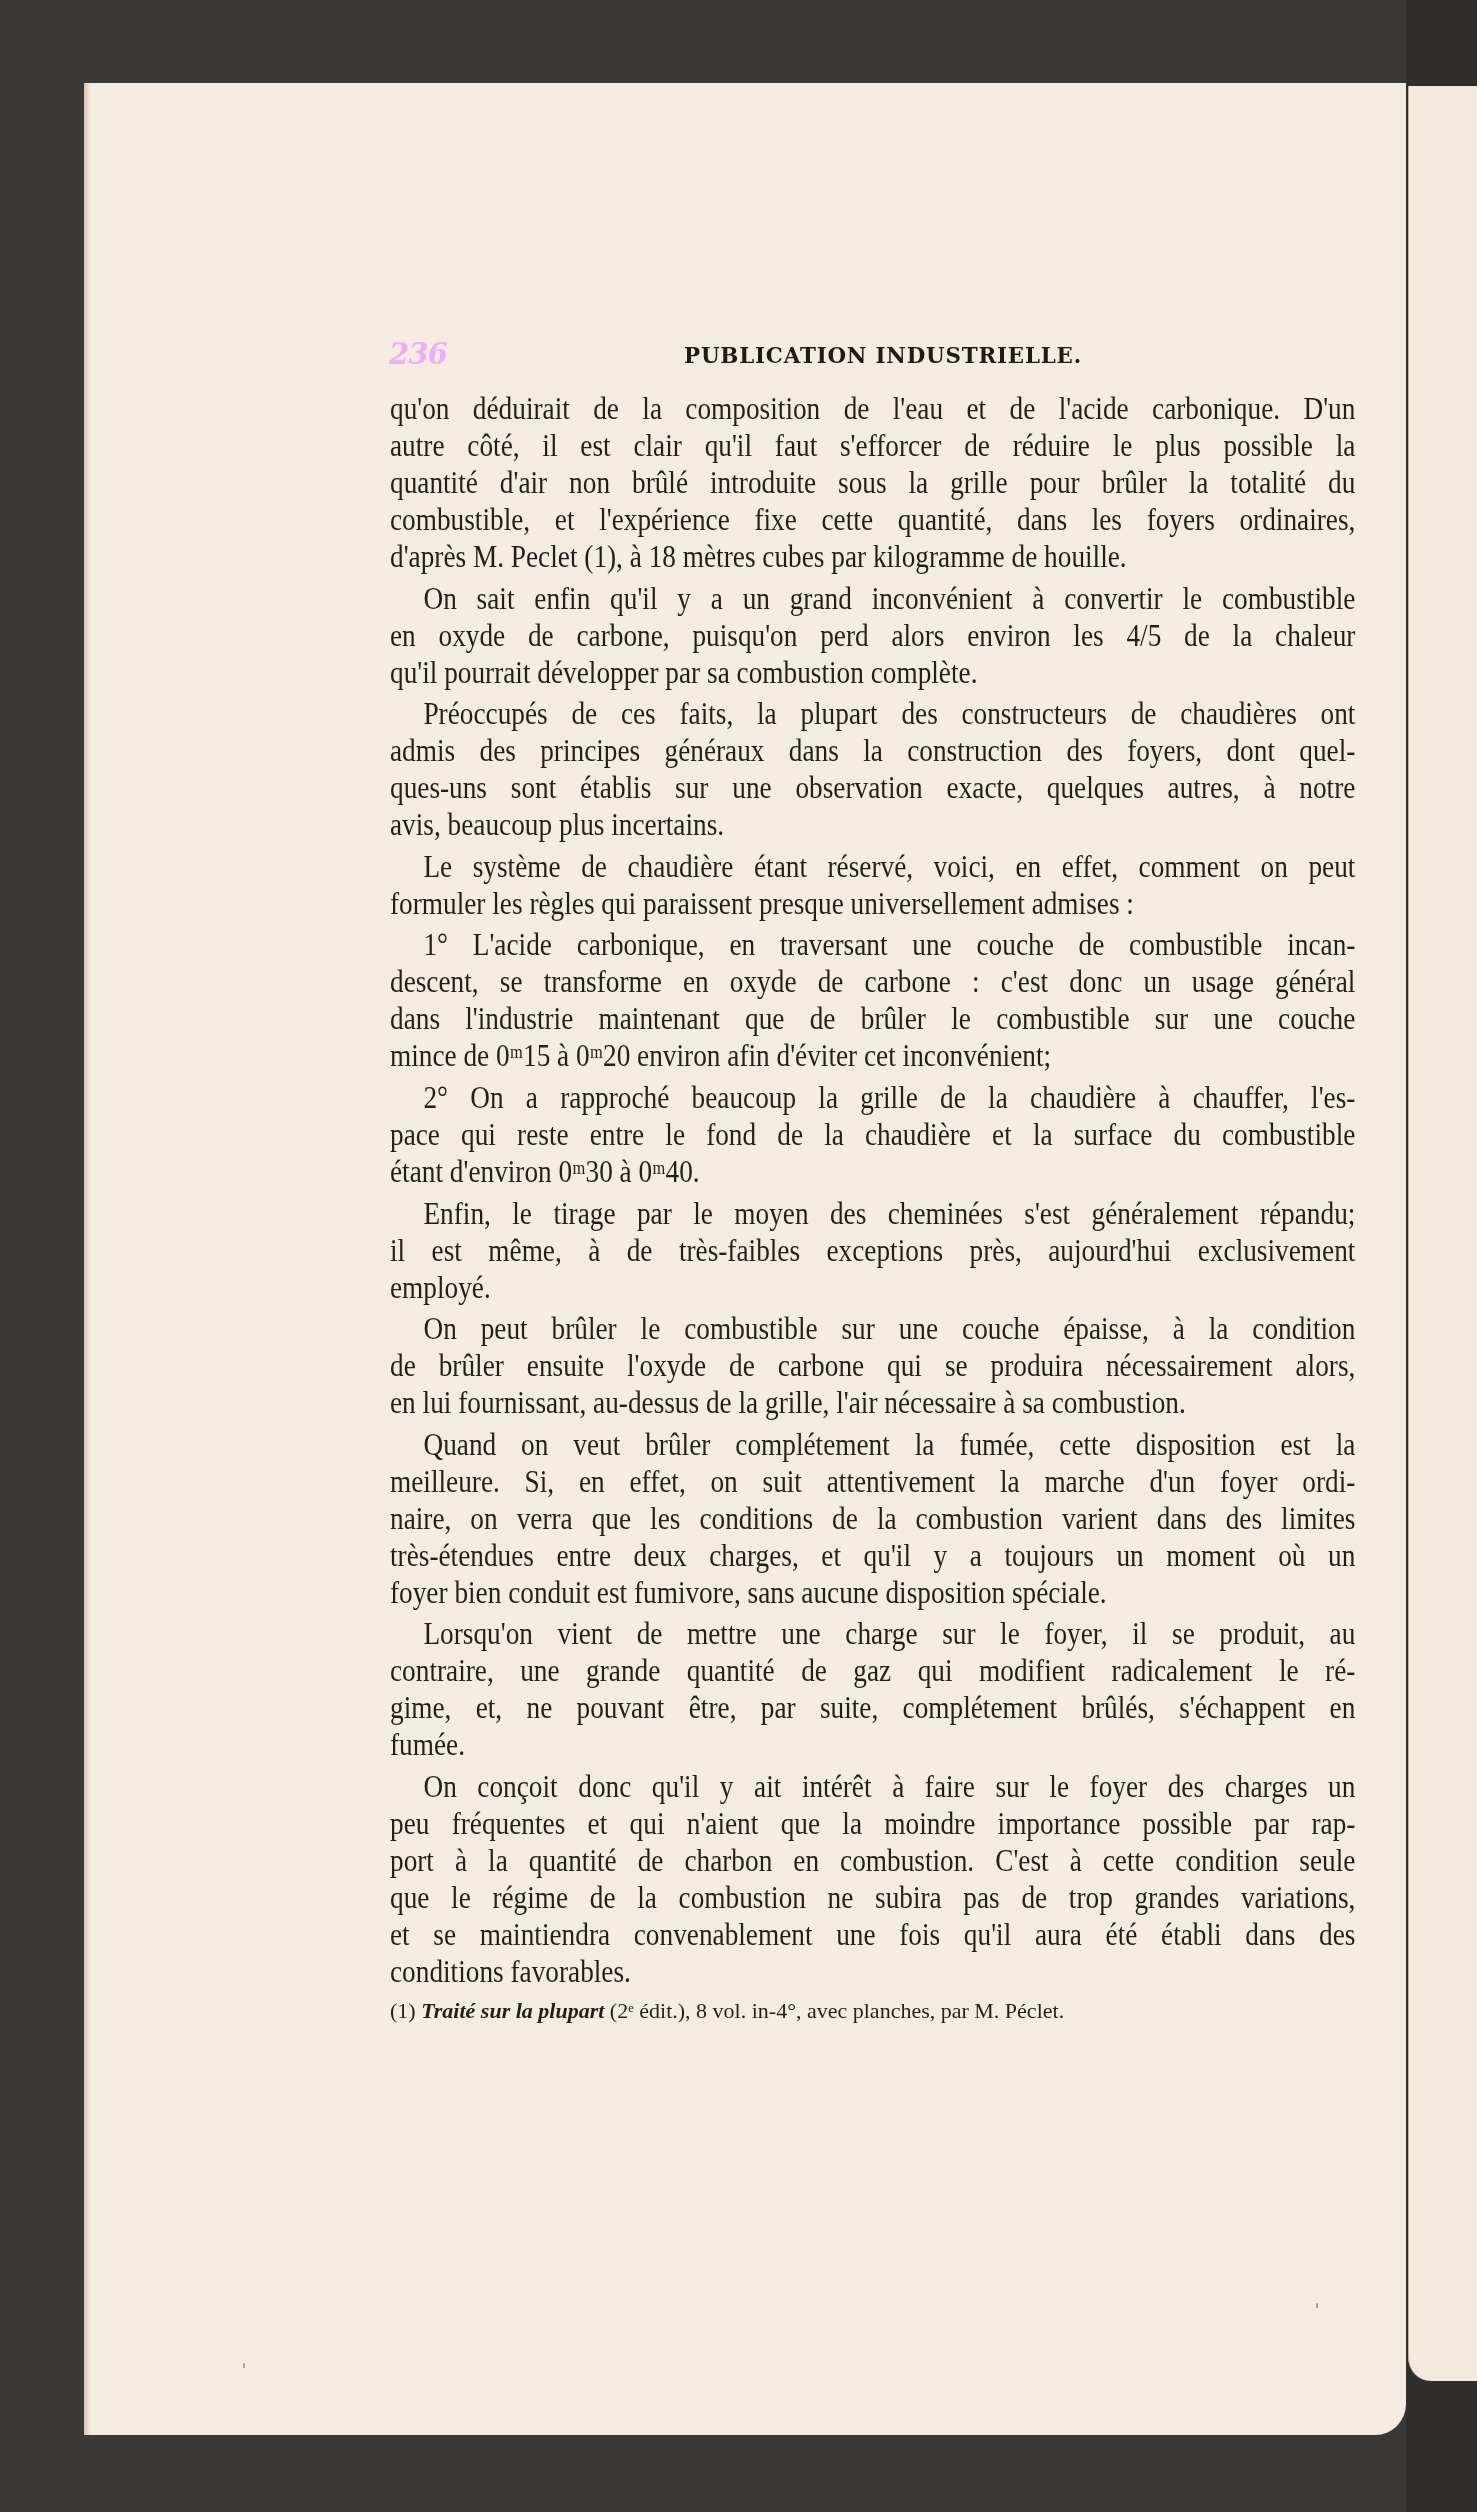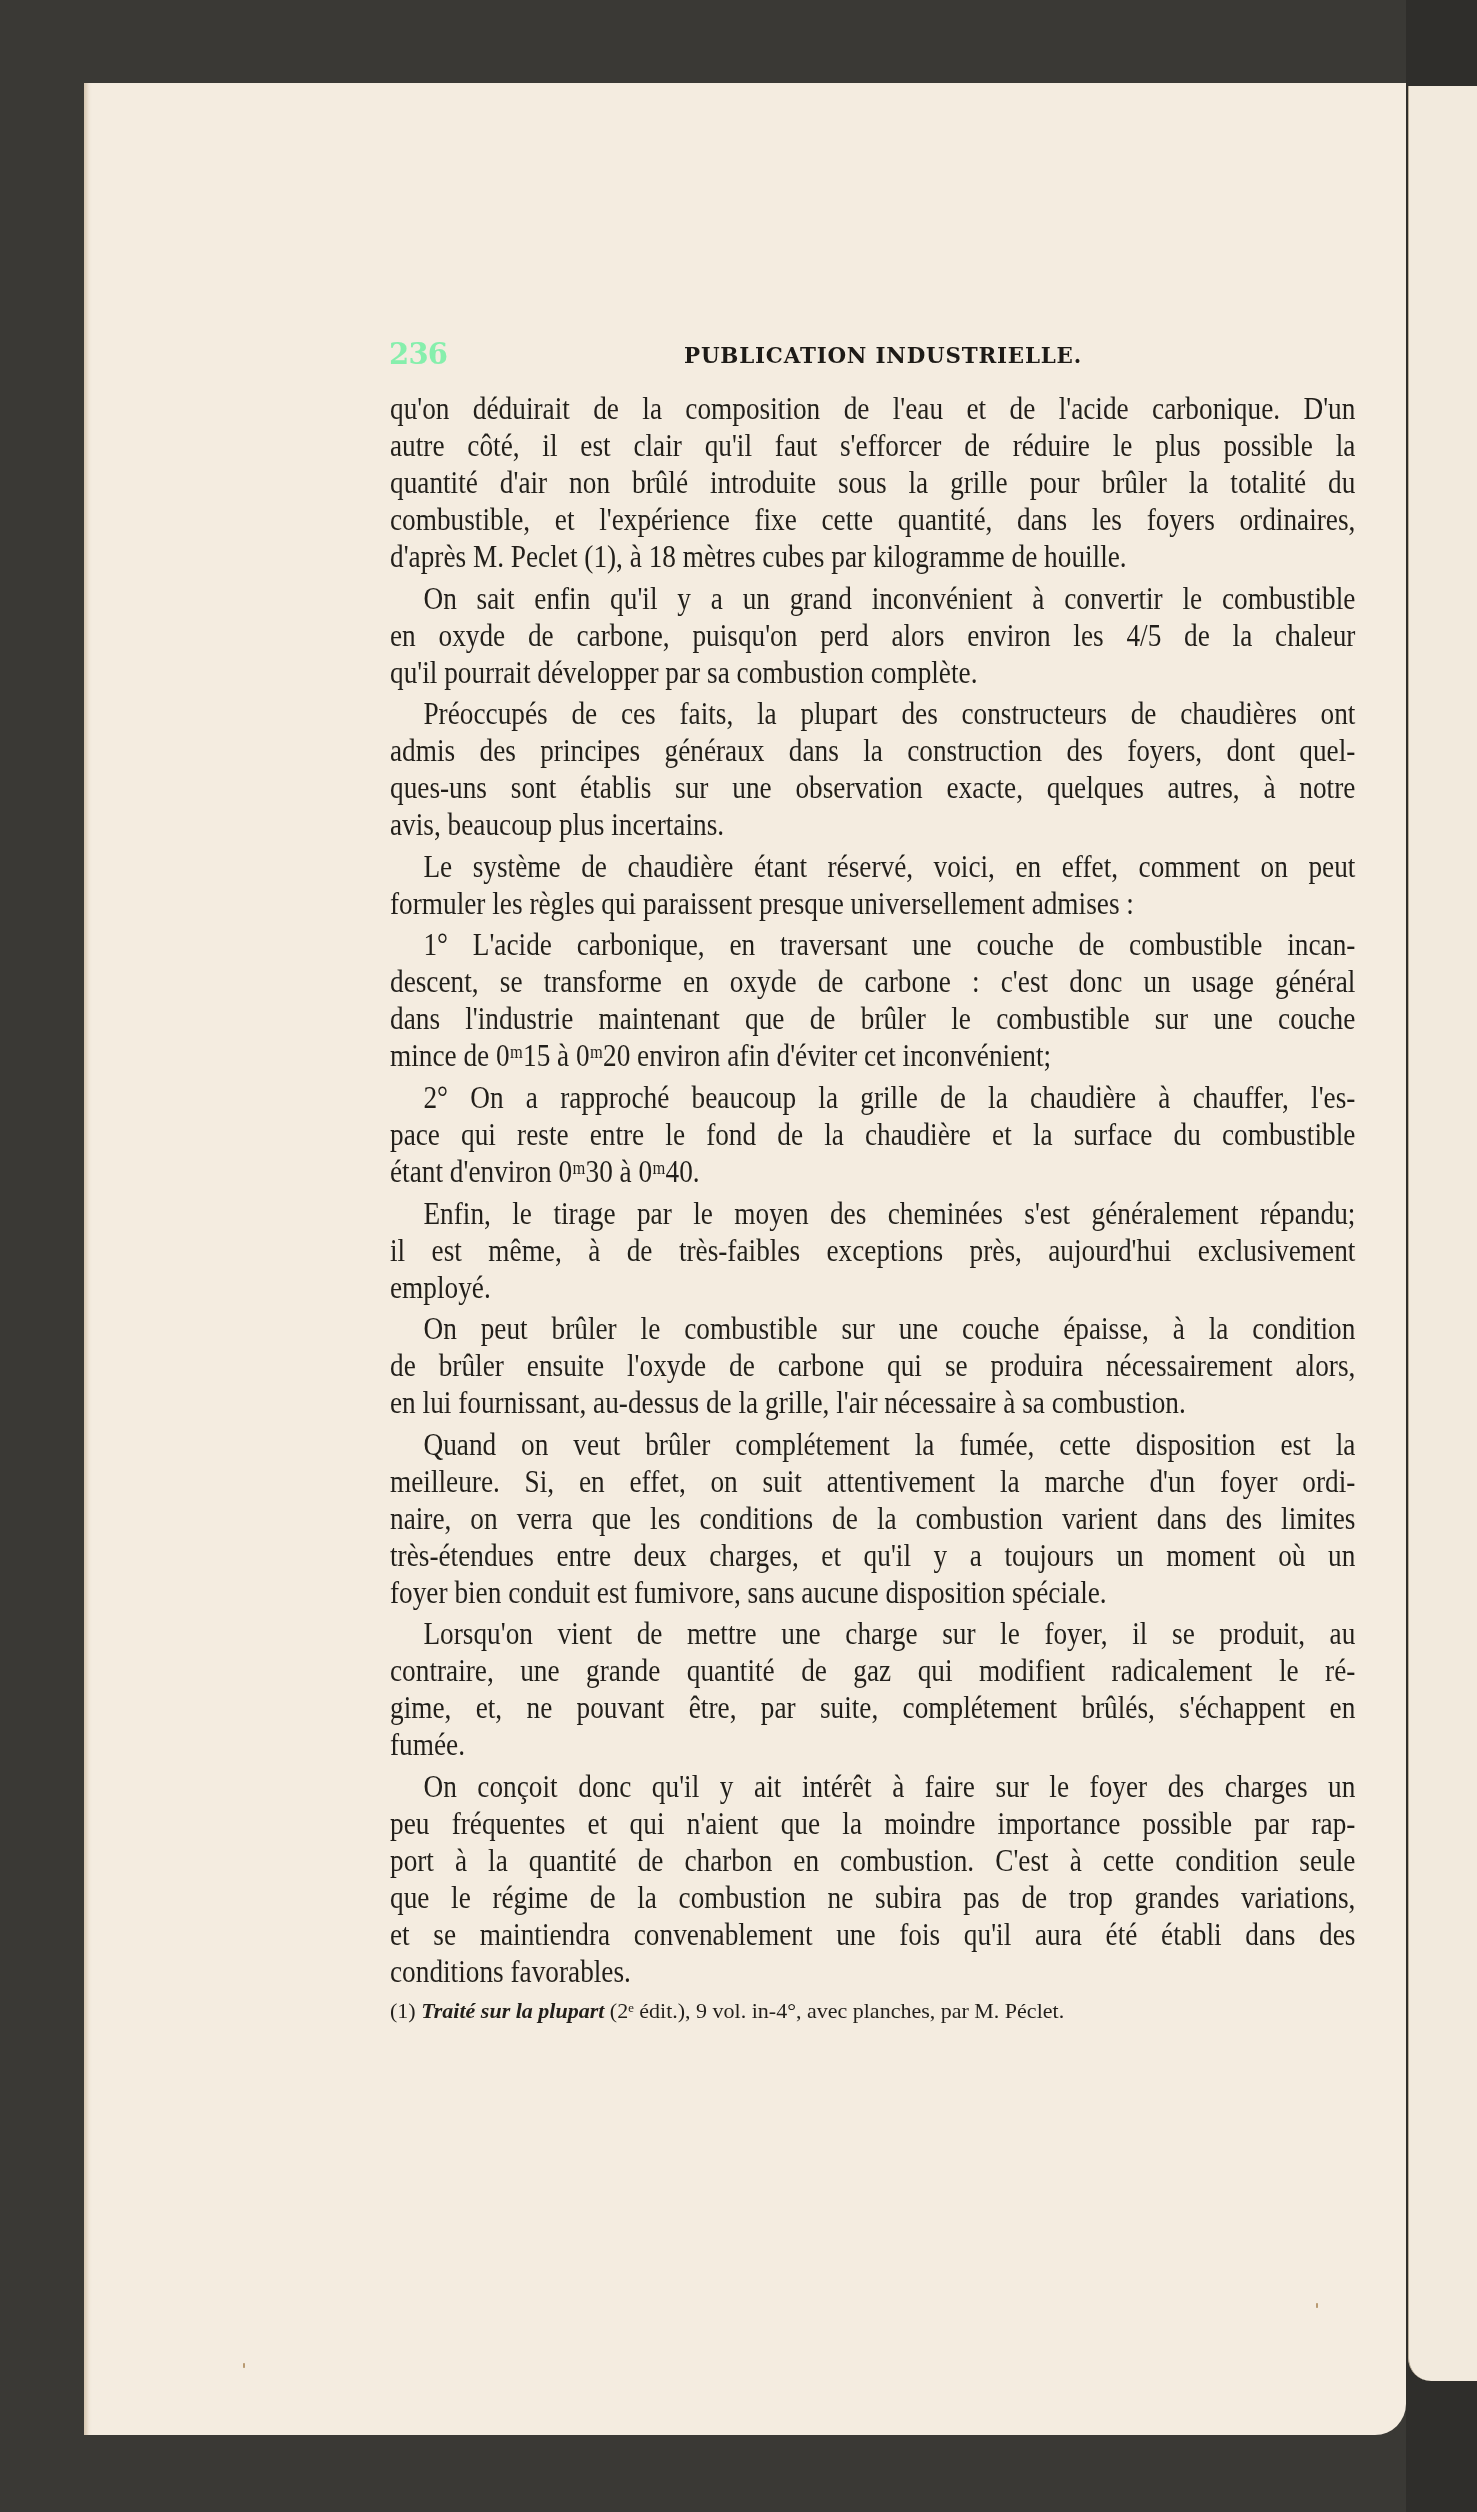--- a/index.html
+++ b/index.html
@@ -24,22 +24,23 @@
     position: absolute; left: 1408px; top: 86px; width: 70px; height: 2295px;
     background: #f2eadd;
     border-left: 1.5px solid #b9ad99;
     border-bottom-left-radius: 23px;
   }
   .header {
     position: absolute; left: 389px; top: 337px; width: 964px; height: 31px;
   }
   .page-number {
     position: absolute; left: 0; top: 0;
-    font-size: 29px; font-weight: bold; color: #86efac;
+    font-size: 29px; font-weight: bold; color: #f0abfc;
     letter-spacing: -0.8px;
+    font-style: italic;
   }
   .running-head {
     position: absolute; left: 295px; top: 6.1px;
     font-size: 21.4px; font-weight: bold; color: #1e1b17;
     letter-spacing: 0.8px;
   }
   .body-text {
     position: absolute; left: 390px; top: 390px; width: 965px;
     font-family: "Liberation Serif", "DejaVu Serif", serif;
     font-size: 31px; line-height: 37px; color: #221f1a;
@@ -139,15 +140,15 @@
     <span class="line" style="white-space: normal; text-align-last: justify;">port à la quantité de charbon en combustion. C'est à cette condition seule</span>
     <span class="line" style="white-space: normal; text-align-last: justify;">que le régime de la combustion ne subira pas de trop grandes variations,</span>
     <span class="line" style="white-space: normal; text-align-last: justify;">et se maintiendra convenablement une fois qu'il aura été établi dans des</span>
     <span class="line last">conditions favorables.</span>
   </div>
 </div>
 
 <div class="footnote">
   <span>(1)</span>
   <span class="fn-title">Traité sur la plupart</span>
-  <span>(2ᵉ édit.), 9 vol. in-4°, avec planches, par M. Péclet.</span>
+  <span>(2ᵉ édit.), 8 vol. in-4°, avec planches, par M. Péclet.</span>
 </div>
 
 
 </body></html>

